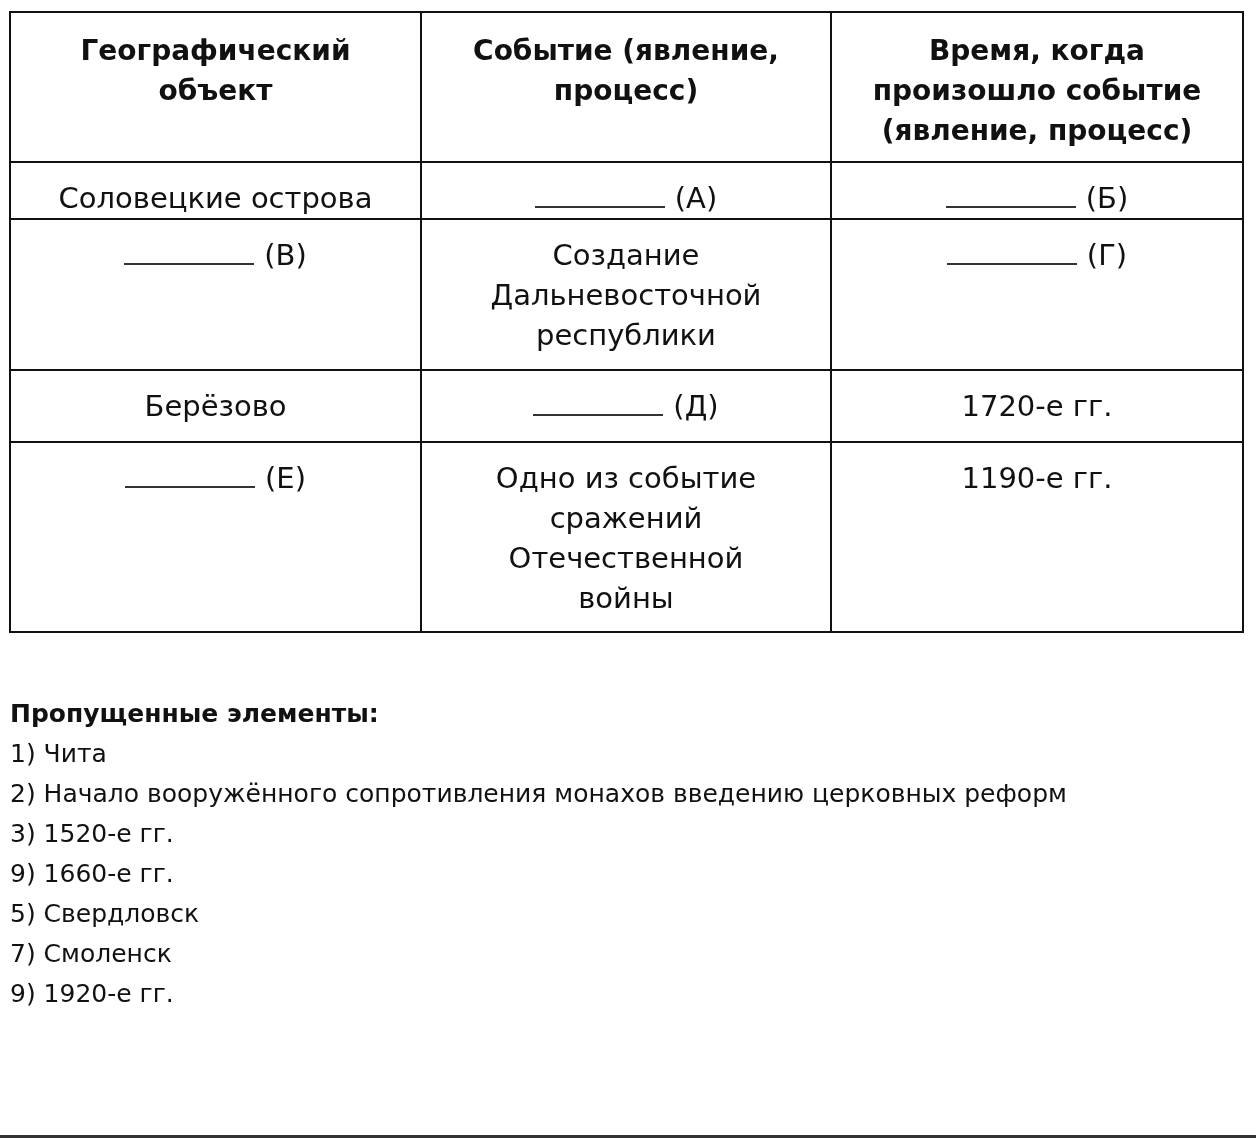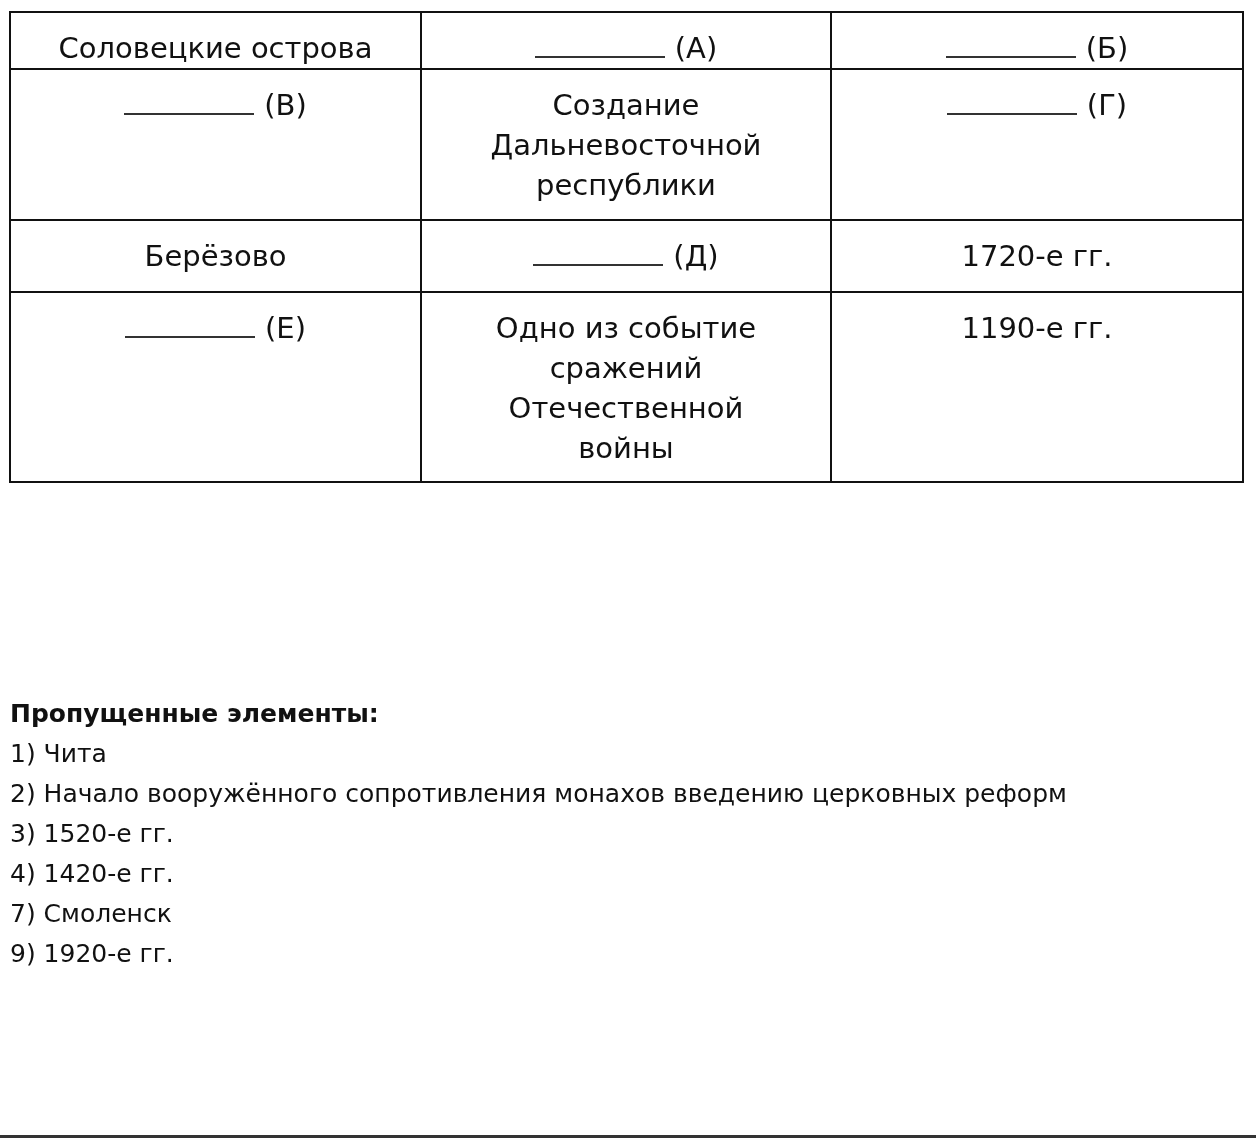--- a/index.html
+++ b/index.html
@@ -40,20 +40,25 @@
 </head>
 <body>
 
 <table class="events">
   <colgroup>
       <col class="c1">
       <col class="c2">
       <col class="c3">
     </colgroup>
   <tbody>
+      <tr class="head">
+    <th>Географический объект</th>
+    <th>Событие (явление, процесс)</th>
+    <th>Время, когда произошло событие (явление, процесс)</th>
+  </tr>
   <tr class="r1">
     <td><span>Соловецкие острова</span></td>
     <td><span class="blank"></span><span>(А)</span></td>
     <td><span class="blank"></span><span>(Б)</span></td>
   </tr>
   <tr class="r2">
     <td><span class="blank"></span><span>(В)</span></td>
     <td><span style="display:inline-block;width:320px;">Создание Дальневосточной республики</span></td>
     <td><span class="blank"></span><span>(Г)</span></td>
   </tr>
@@ -68,18 +73,19 @@
     <td><span>1190-е гг.</span></td>
   </tr>
 </tbody>
   </table>
 
 <div class="options">
   <div class="title">Пропущенные элементы:</div>
   <div class="item">1) Чита</div>
   <div class="item">2) Начало вооружённого сопротивления монахов введению церковных реформ</div>
   <div class="item">3) 1520-е гг.</div>
-  <div class="item">4) 1420-е гг.</div>
+  <div class="item">9) 1660-е гг.</div>
+  <div class="item">5) Свердловск</div>
   <div class="item">7) Смоленск</div>
   <div class="item">9) 1920-е гг.</div>
 </div>
 
 <div class="bottom-line"></div>
 
 </body></html>

